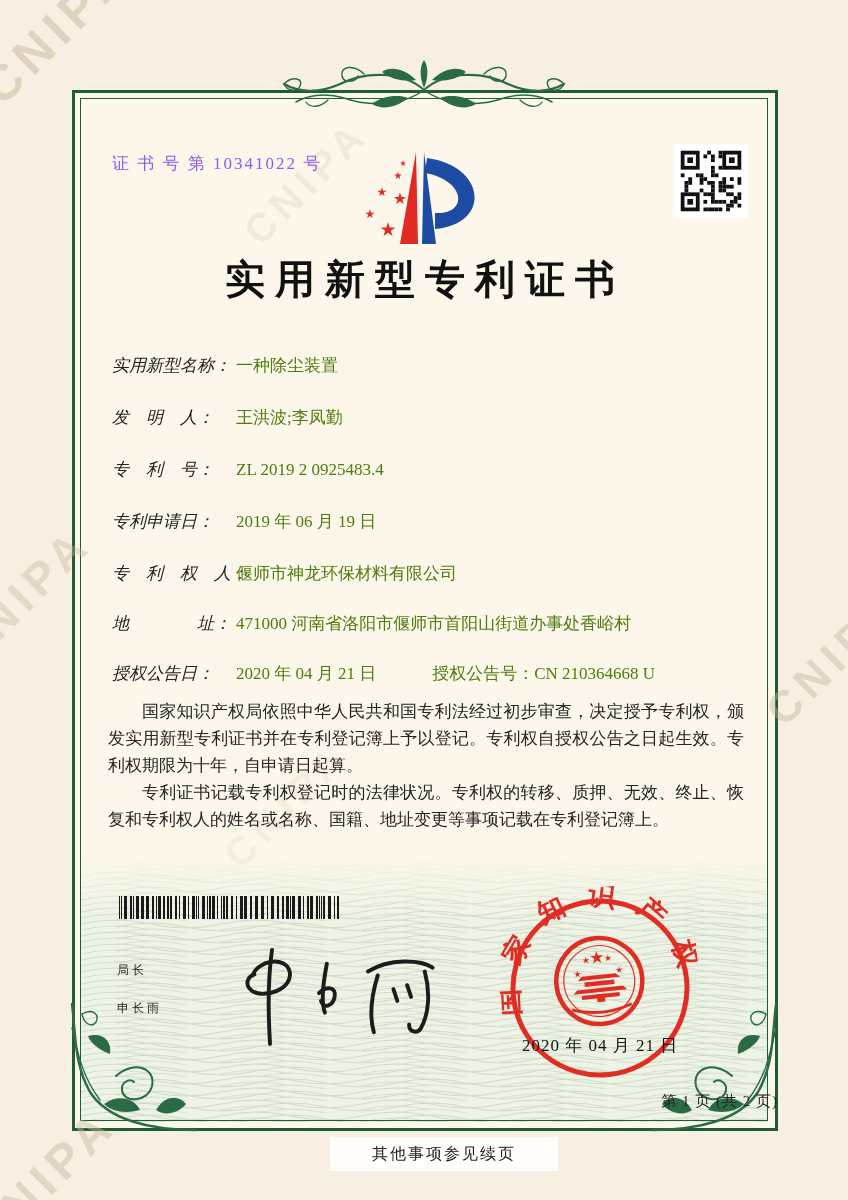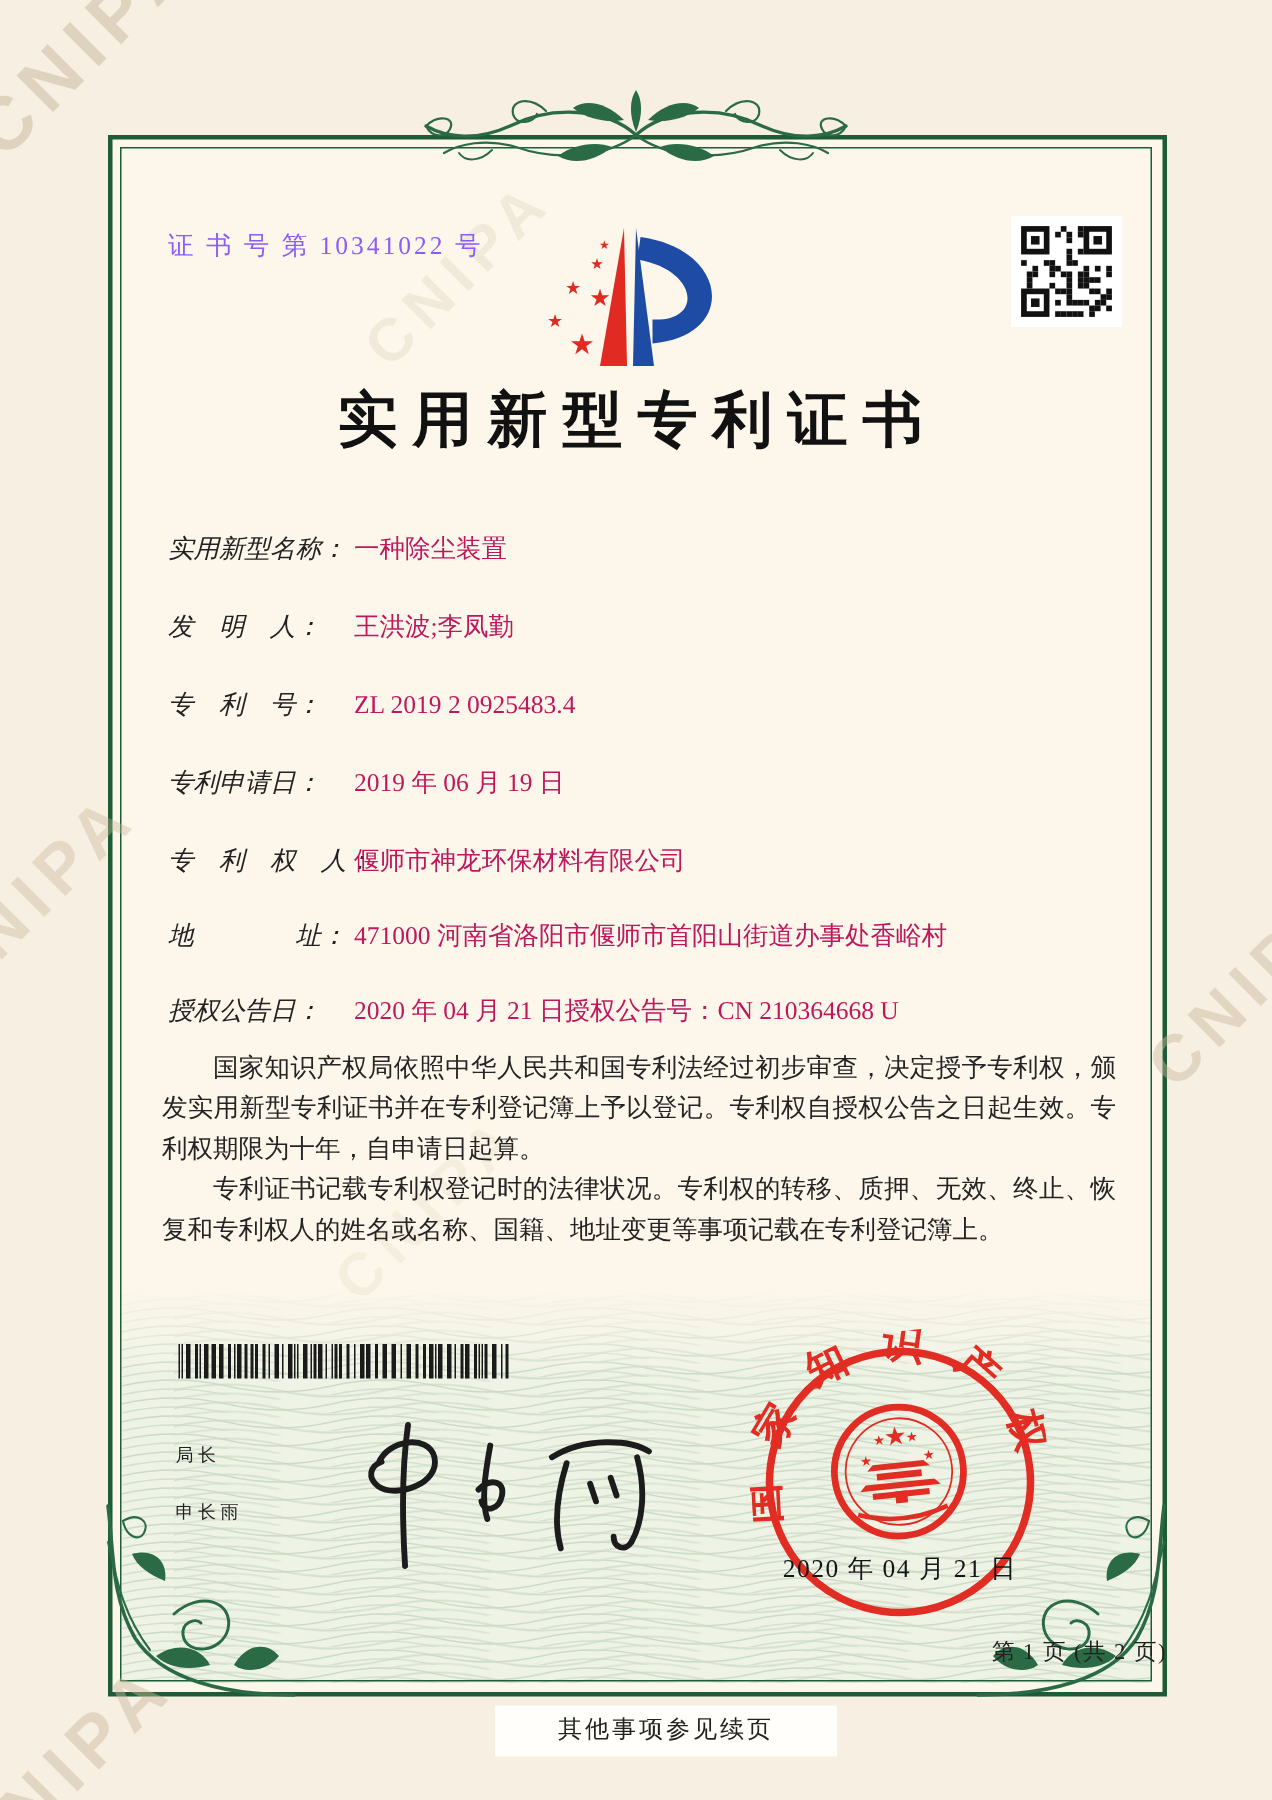--- a/index.html
+++ b/index.html
@@ -13,22 +13,22 @@
   
   .wm{font-family:"Liberation Sans","DejaVu Sans",sans-serif;font-weight:bold;color:#c9b79d;
       letter-spacing:7px;transform:rotate(-45deg);transform-origin:0 0;white-space:nowrap;z-index:1;}
   
   .certno{left:112px;top:152px;font-size:17px;letter-spacing:2px;color:#8b5cf6;z-index:2;}
   .title{left:72px;top:252px;width:706px;text-align:center;font-size:40px;font-weight:bold;
          letter-spacing:10px;color:#111;z-index:2;}
   
   .row{left:112px;font-size:17px;z-index:2;white-space:nowrap;}
   .lbl{display:inline-block;width:124px;white-space:nowrap;color:#222;font-style:italic;}
-  .val{color:#be185d;text-align:center;}
-  .grant2{}
+  .val{color:#4d7c0f;text-align:center;}
+  .grant2{margin-left:56px;}
   
   .body-text{left:108px;top:698px;width:636px;font-size:17px;line-height:27px;
              text-align:justify;z-index:2;color:#242424;}
   .body-text p{margin:0;text-indent:2em;}
   
   .band{left:81px;top:858px;z-index:0;}
   
   .barcode{left:119px;top:896px;width:224px;height:23px;z-index:2;}
   .barcode i{position:absolute;top:0;bottom:0;background:#1a1a1a;}
   

